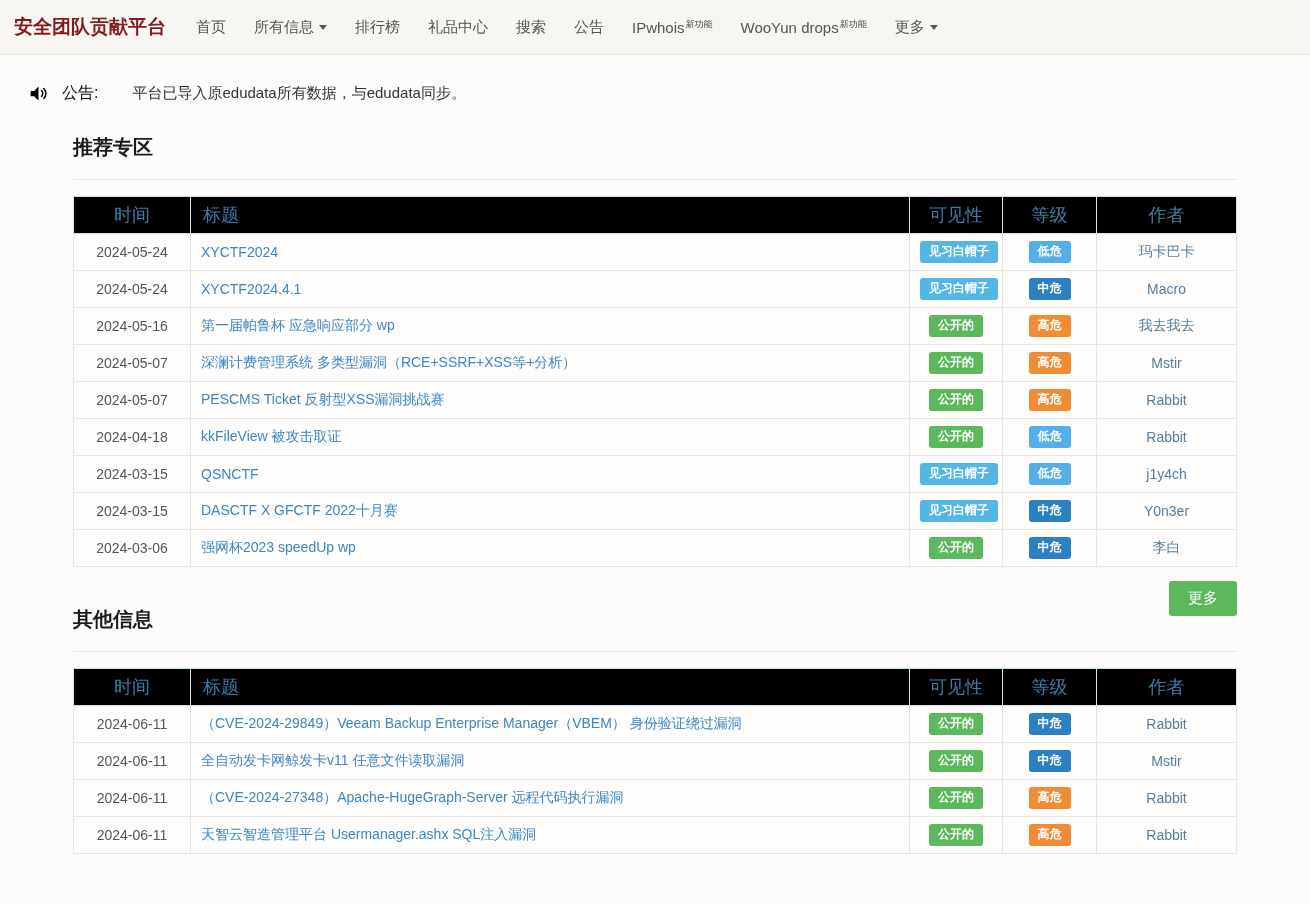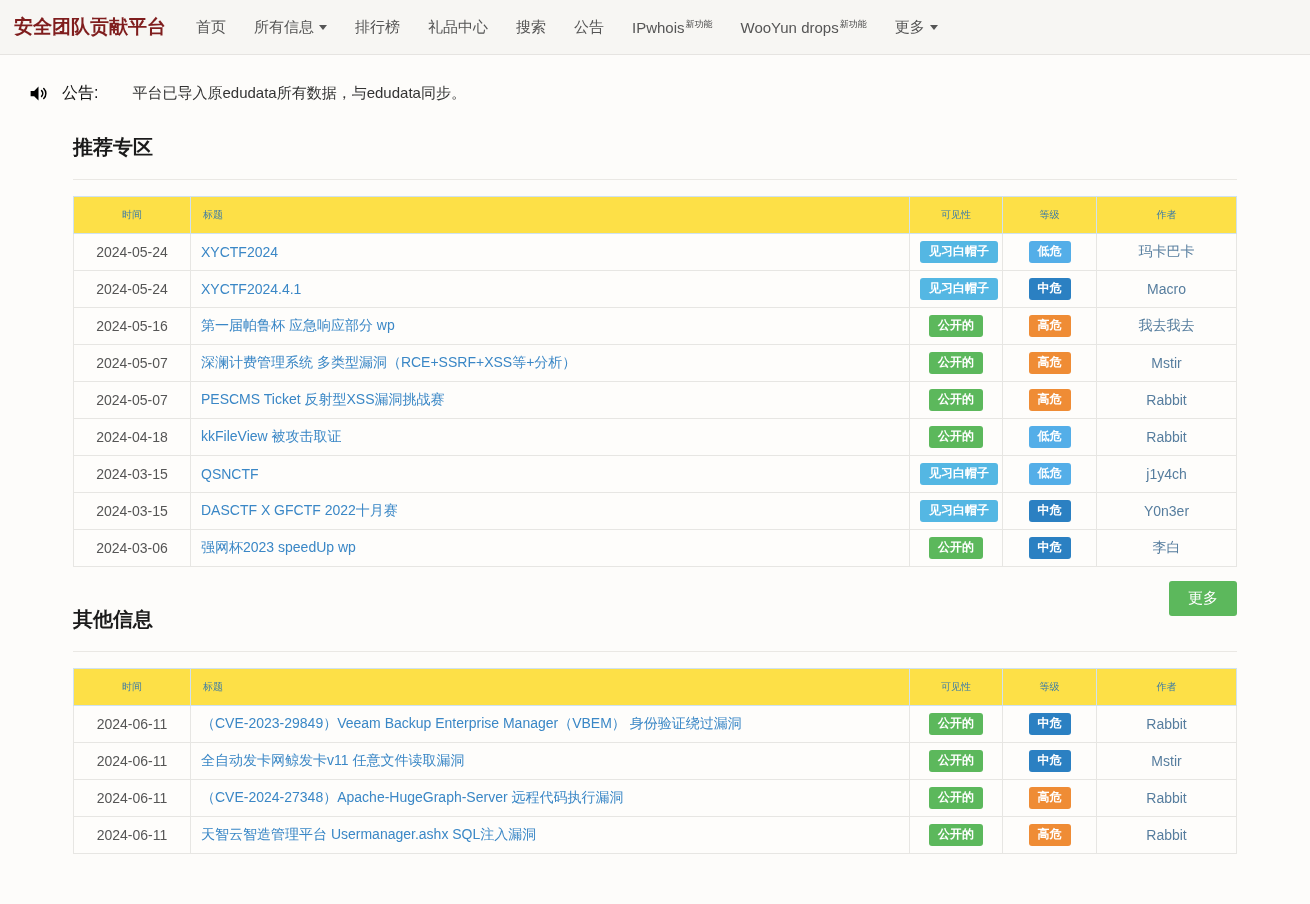--- a/index.html
+++ b/index.html
@@ -29,21 +29,21 @@
   
   .announcement { display:flex; align-items:center; margin:28px 0 0 28px; font-size:15px; color:#333; }
   .speaker { display:inline-flex; margin-right:13px; }
   .ann-label { font-weight:normal; font-size:16px; color:#111; margin-right:34px; }
   
   .container { width:1164px; margin:0 auto; }
   .section-title { font-size:20px; font-weight:bold; color:#1b1b1b; margin:30px 0 18px; }
   section.sec-1 .section-title { margin-top:-10px; }
   .divider { border:0; border-top:1px solid #eae8e4; margin:0 0 16px; }
   table.tbl { width:100%; border-collapse:collapse; table-layout:fixed; font-size:14px; }
-  table.tbl th { background:#fde047; color:#3d7ca6; font-weight:400; font-size:10px;
+  table.tbl th { background:#000000; color:#3d7ca6; font-weight:400; font-size:18px;
     height:37px; border:1px solid #cfe2f0; text-align:center; padding:0 10px; }
   table.tbl th.col-title { text-align:left; padding-left:12px; }
   table.tbl td { height:37px; border:1px solid #e7e6e3; padding:0 10px; background:#fefdfb; }
   td.c-date { text-align:center; color:#555; }
   td.c-title { text-align:left; padding-left:12px; overflow:hidden; white-space:nowrap; }
   td.c-title a { color:#3a87c6; text-decoration:none; cursor:pointer; }
   td.c-mid { text-align:center; }
   td.c-author { text-align:center; color:#567d9e; }
   .badge { display:inline-block; padding:3px 9px; border-radius:3px; color:#fff;
     font-size:12px; font-weight:bold; line-height:1.3; white-space:nowrap; }
@@ -188,21 +188,21 @@
             <th>时间</th>
             <th class="col-title">标题</th>
             <th>可见性</th>
             <th>等级</th>
             <th>作者</th>
           </tr>
         </thead>
         <tbody>
           <tr>
             <td class="c-date">2024-06-11</td>
-            <td class="c-title"><a>（CVE-2023-29849）Veeam Backup Enterprise Manager（VBEM） 身份验证绕过漏洞</a></td>
+            <td class="c-title"><a>（CVE-2024-29849）Veeam Backup Enterprise Manager（VBEM） 身份验证绕过漏洞</a></td>
             <td class="c-mid"><span class="badge" style="background: rgb(92, 184, 92);">公开的</span></td>
             <td class="c-mid"><span class="badge" style="background: rgb(43, 128, 194);">中危</span></td>
             <td class="c-author">Rabbit</td>
           </tr>
           <tr>
             <td class="c-date">2024-06-11</td>
             <td class="c-title"><a>全自动发卡网鲸发卡v11 任意文件读取漏洞</a></td>
             <td class="c-mid"><span class="badge" style="background: rgb(92, 184, 92);">公开的</span></td>
             <td class="c-mid"><span class="badge" style="background: rgb(43, 128, 194);">中危</span></td>
             <td class="c-author">Mstir</td>

